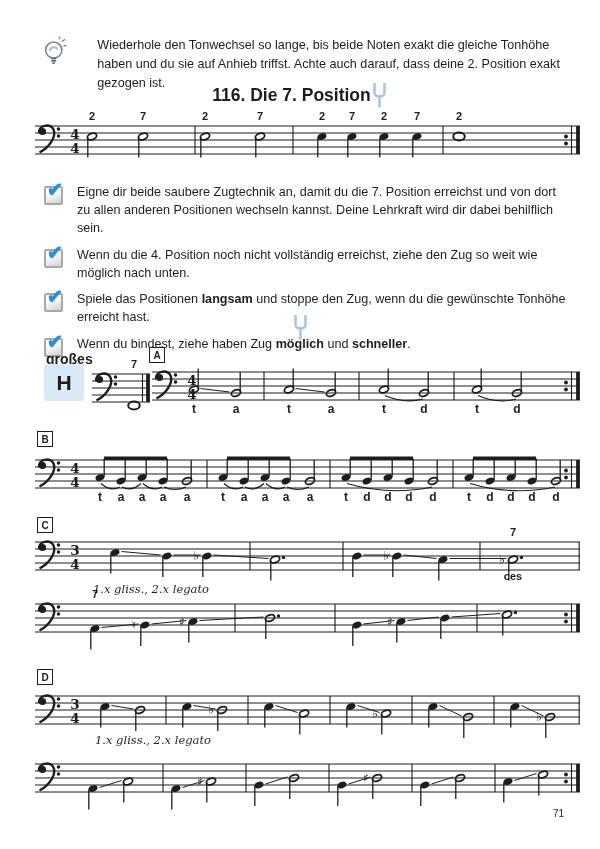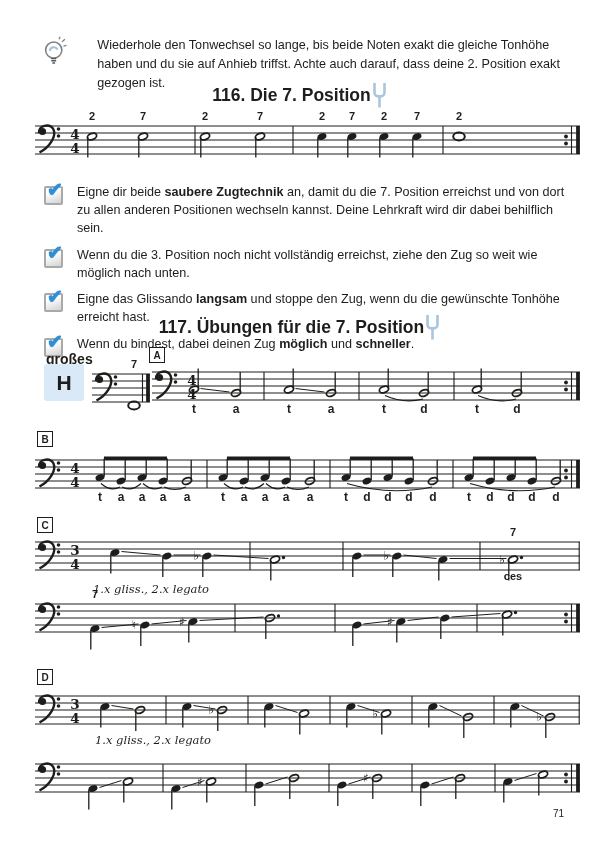--- a/index.html
+++ b/index.html
@@ -109,44 +109,43 @@
         <text class="num" x="382" y="14">7</text>
         <text class="num" x="424" y="14">2</text>
       </svg>
     </div>
 
   <div class="abs checks">
     <div class="check-item">
       <span class="checkbox">
           <span class="mark">✔</span>
         </span>
-      <p class="check-text"><span>Eigne dir beide </span><span style="font-weight: bold;">saubere Zugtechnik</span><span> an, damit du die 7. Position erreichst und von dort zu allen anderen Positionen wechseln kannst. Deine Lehrkraft wird dir dabei behilflich sein.</span></p>
+      <p class="check-text"><span>Eigne dir beide </span><span style="font-weight: normal;">saubere Zugtechnik</span><span> an, damit du die 7. Position erreichst und von dort zu allen anderen Positionen wechseln kannst. Deine Lehrkraft wird dir dabei behilflich sein.</span></p>
     </div>
     <div class="check-item">
       <span class="checkbox">
           <span class="mark">✔</span>
         </span>
-      <p class="check-text"><span>Wenn du die 3. Position noch nicht vollständig erreichst, ziehe den Zug so weit wie möglich nach unten.</span></p>
+      <p class="check-text"><span>Wenn du die 4. Position noch nicht vollständig erreichst, ziehe den Zug so weit wie möglich nach unten.</span></p>
     </div>
     <div class="check-item">
       <span class="checkbox">
           <span class="mark">✔</span>
         </span>
-      <p class="check-text"><span>Eigne das Glissando </span><span style="font-weight: bold;">langsam</span><span> und stoppe den Zug, wenn du die gewünschte Tonhöhe erreicht hast.</span></p>
+      <p class="check-text"><span>Spiele das Positionen </span><span style="font-weight: bold;">langsam</span><span> und stoppe den Zug, wenn du die gewünschte Tonhöhe erreicht hast.</span></p>
     </div>
     <div class="check-item">
       <span class="checkbox">
           <span class="mark">✔</span>
         </span>
-      <p class="check-text"><span>Wenn du bindest, dabei deinen Zug </span><span style="font-weight: bold;">möglich</span><span> und </span><span style="font-weight: bold;">schneller</span><span>.</span></p>
+      <p class="check-text"><span>Wenn du bindest, ziehe haben Zug </span><span style="font-weight: bold;">möglich</span><span> und </span><span style="font-weight: bold;">schneller</span><span>.</span></p>
     </div>
   </div>
 
   <div class="abs heading-row h117">
-    <h2 class="heading">117. Übungen für die 7. Position</h2>
     <svg width="17" height="27" viewBox="0 0 17 27">
       <path d="M3.5 1 V11 C3.5 15.5 13.5 15.5 13.5 11 V1" fill="none" stroke="#a9c6de" stroke-width="2.6"></path>
       <path d="M8.5 14.5 V25.5" stroke="#a9c6de" stroke-width="2.6"></path>
     </svg>
   </div>
 
   <div class="abs ref-label">großes</div>
   <div class="abs ref-box">H</div>
   <div class="abs staff" style="left:92px;top:356px">
       <svg width="58" height="56" viewBox="0 0 58 56">

